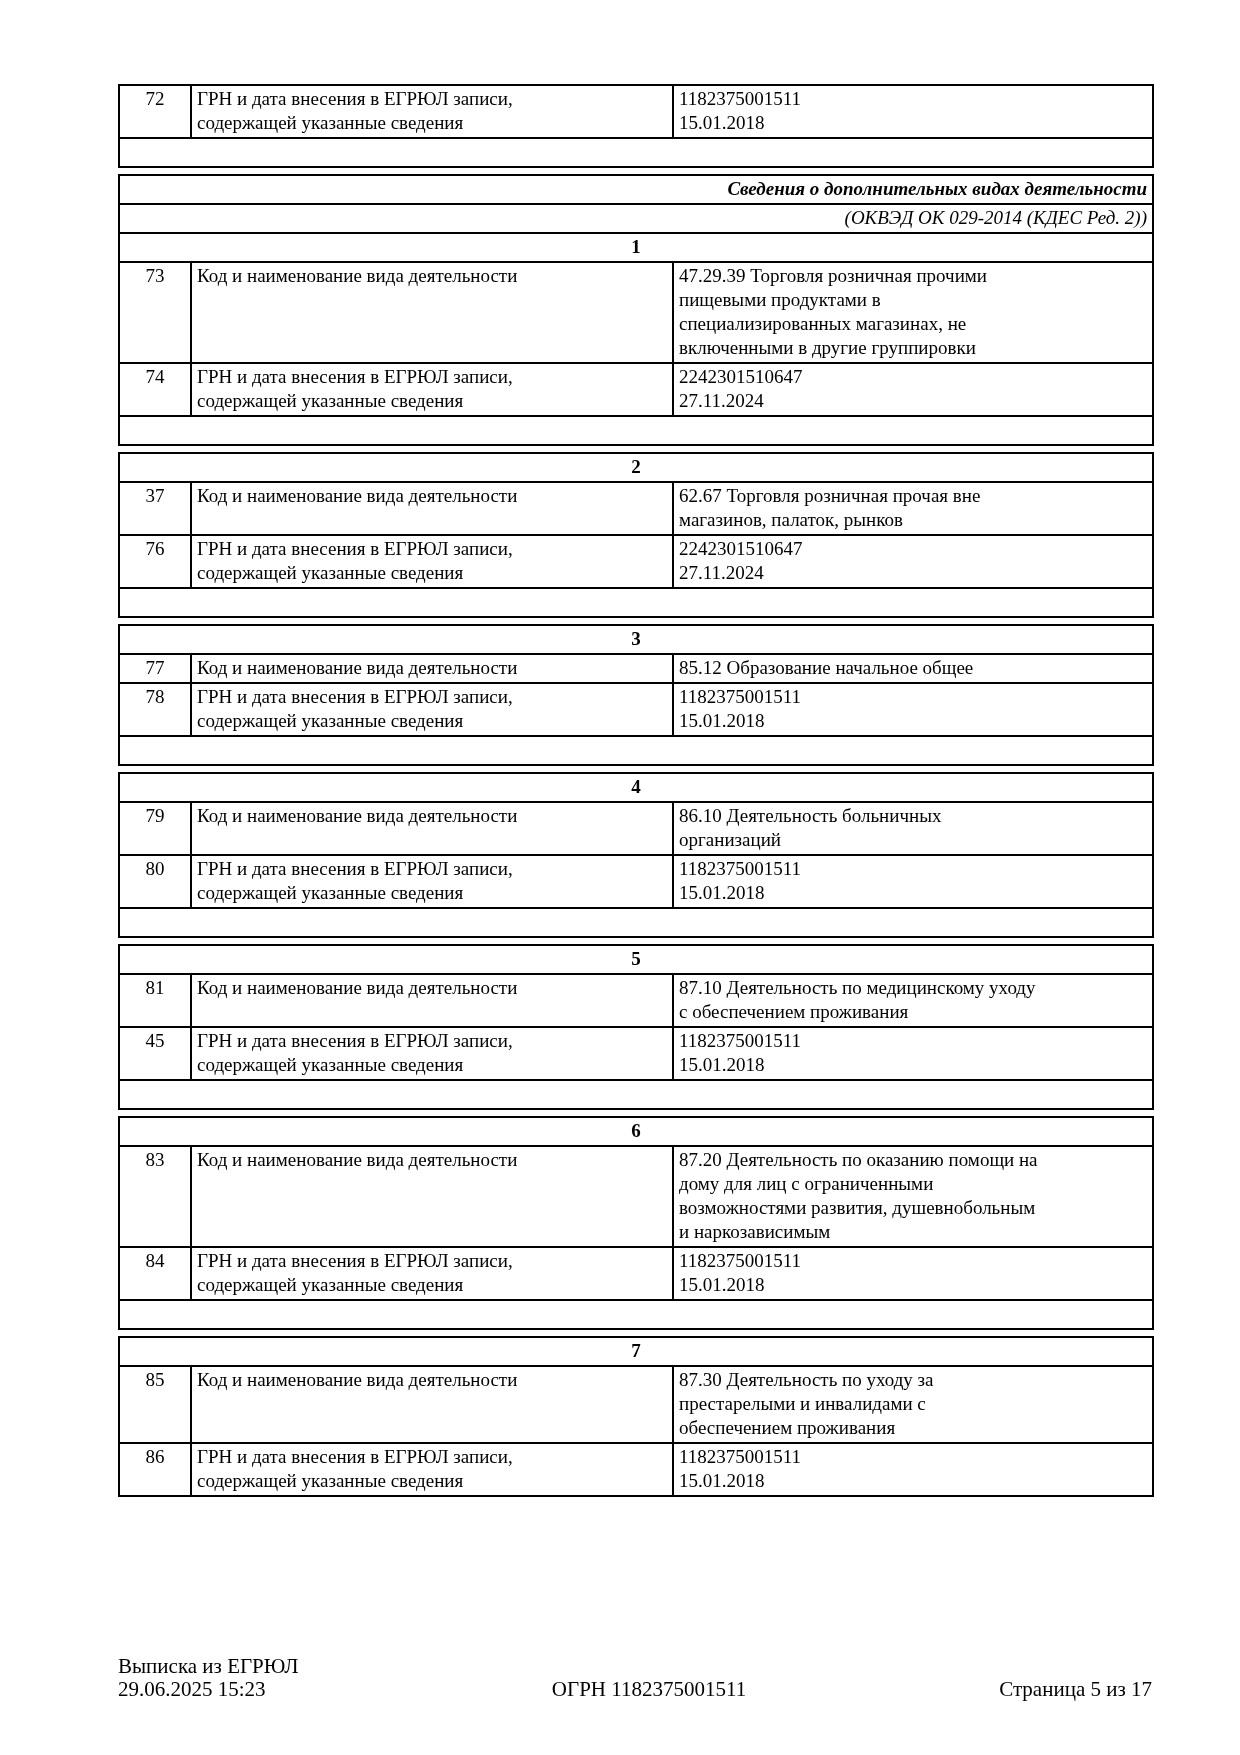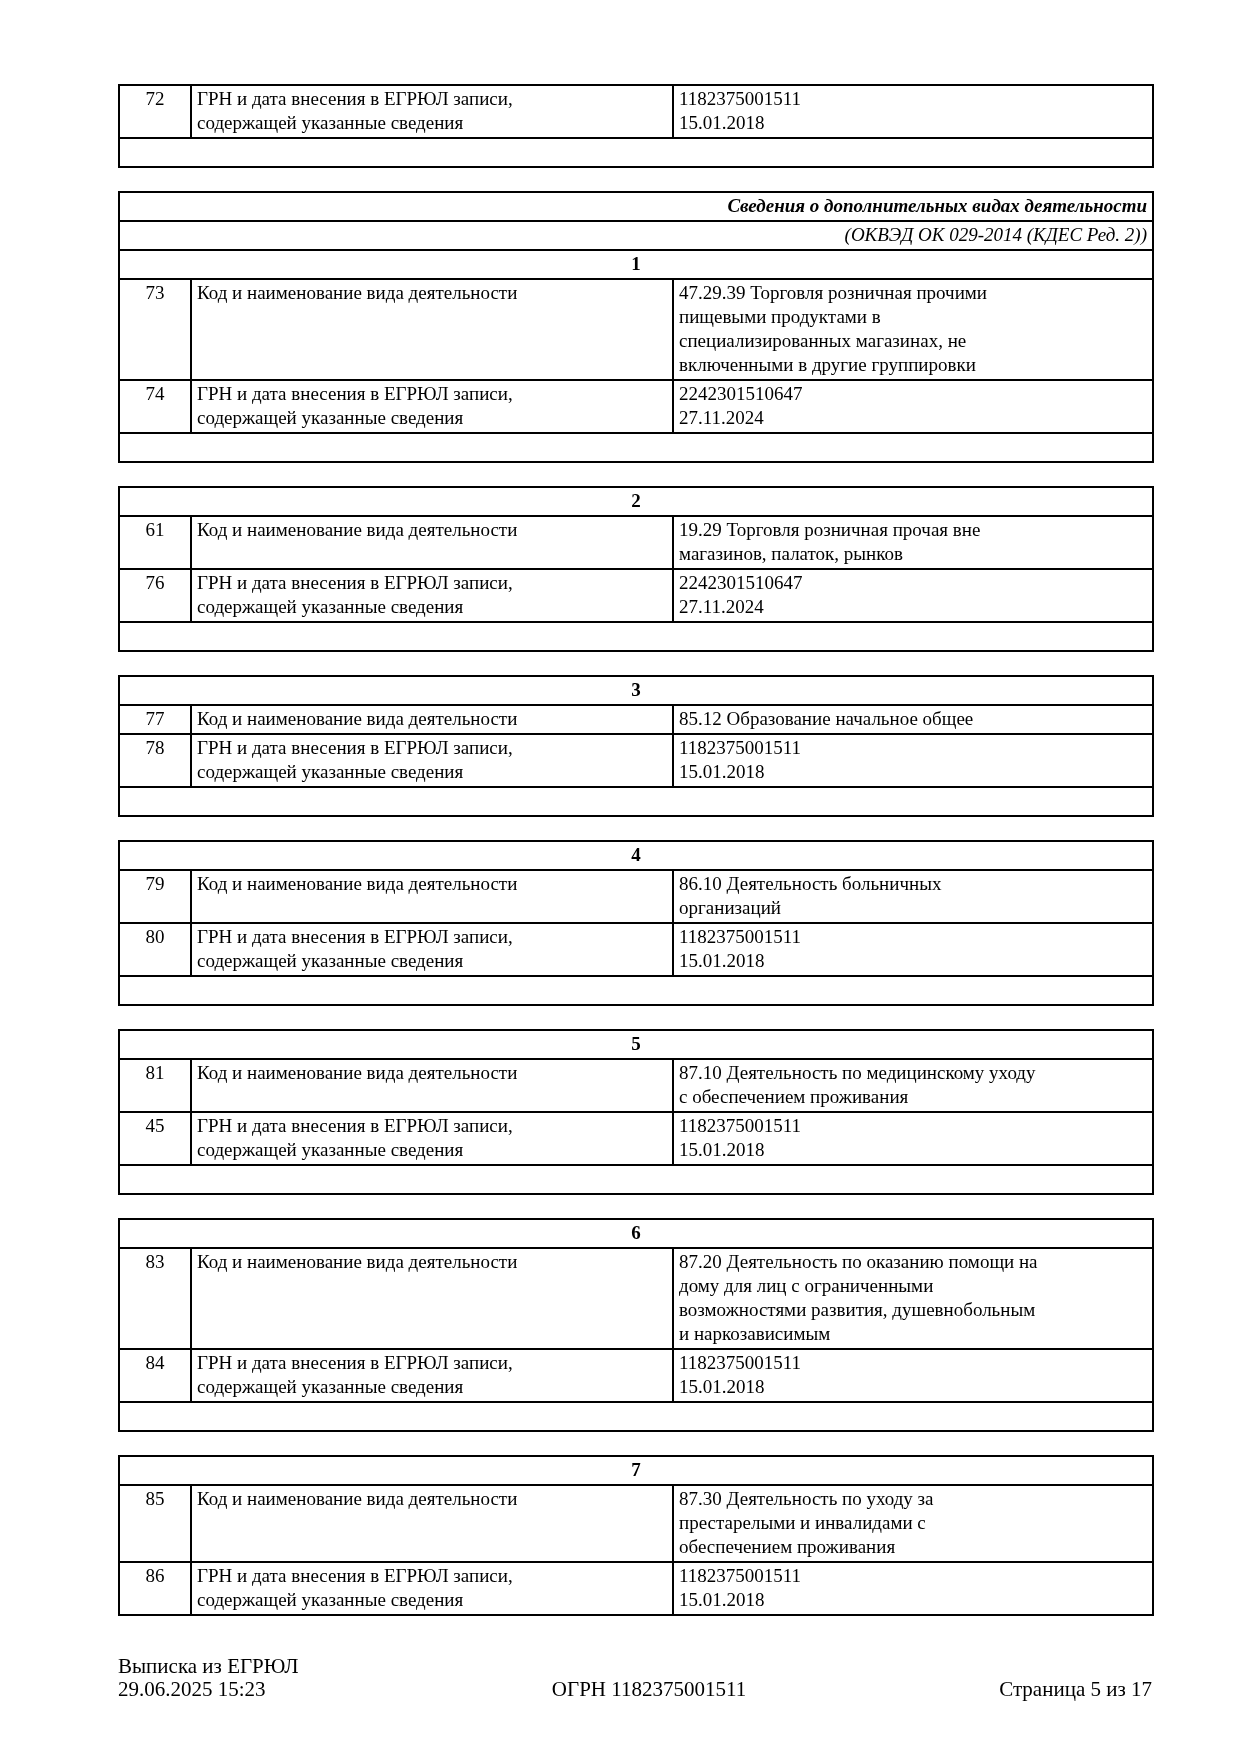--- a/index.html
+++ b/index.html
@@ -19,21 +19,21 @@
   .doc {
     position: absolute;
     left: 118px;
     top: 84px;
     width: 1034px;
   }
   table.tbl {
     border-collapse: collapse;
     table-layout: fixed;
     width: 1034px;
-    margin: 0 0 23px 0;
+    margin: 0 0 6px 0;
   }
   col.w-num   { width: 72px;  }
   col.w-label { width: 482px; }
   col.w-value { width: 480px; }
   table.tbl td {
     border: 2px solid #000000;
     font-size: 19px;
     line-height: 24px;
     vertical-align: top;
     padding: 1px 5px 2px 5px;
@@ -163,23 +163,23 @@
       <colgroup>
           <col class="w-num">
           <col class="w-label">
           <col class="w-value">
         </colgroup>
       <tbody>
         <tr class="sec-num">
           <td colspan="3">2</td>
         </tr>
         <tr>
-          <td class="c-num">61</td>
-          <td class="c-label">Код и наименование вида деятельности</td>
-          <td class="c-value">19.29 Торговля розничная прочая вне
+          <td class="c-num">37</td>
+          <td class="c-label">Код и наименование вида деятельности</td>
+          <td class="c-value">62.67 Торговля розничная прочая вне
 магазинов, палаток, рынков</td>
         </tr>
         <tr>
           <td class="c-num">76</td>
           <td class="c-label">ГРН и дата внесения в ЕГРЮЛ записи,
 содержащей указанные сведения</td>
           <td class="c-value">2242301510647
 27.11.2024</td>
         </tr>
         <tr class="empty-row">

